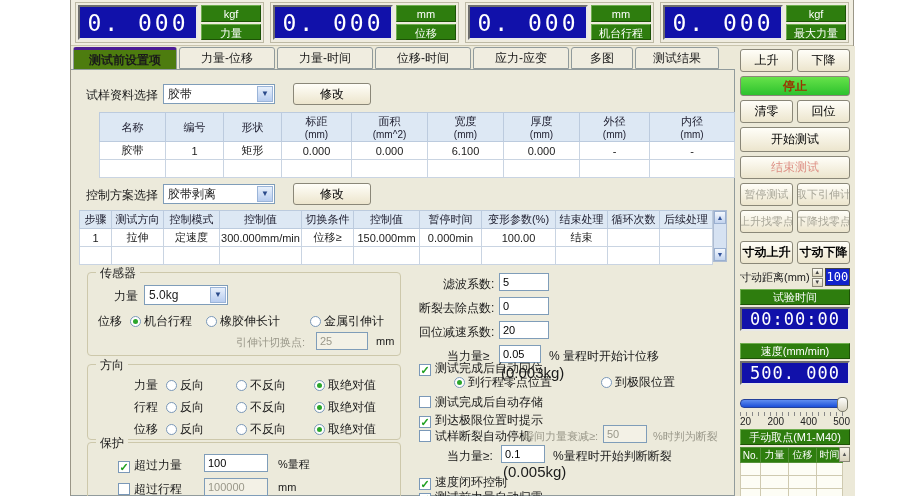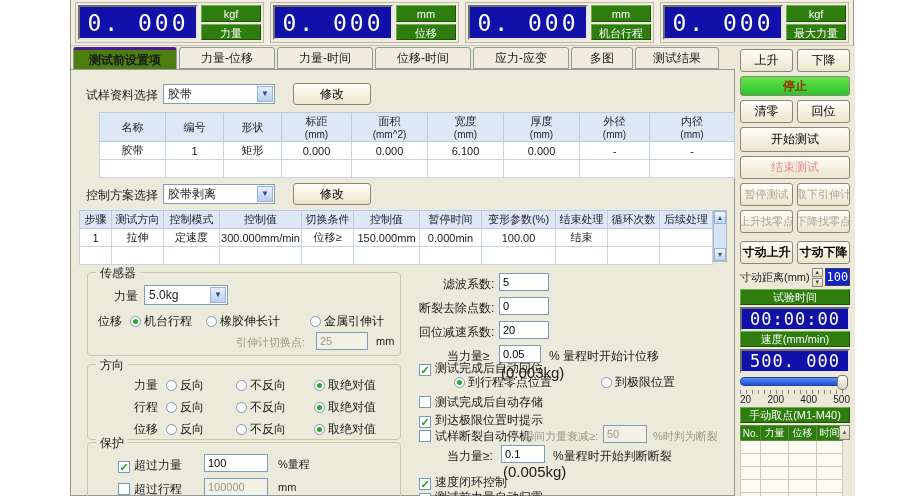--- a/index.html
+++ b/index.html
@@ -90,21 +90,21 @@
   .jog-row { display:flex; align-items:center; gap:2px; height:18px; margin-bottom:3px; }
   .jog-row .lbl { font-size:11px; white-space:nowrap; }
   .spin { width:11px; height:18px; display:flex; flex-direction:column; gap:1px; }
   .spin div { flex:1; background:linear-gradient(#fdfcf7,#dcd5bc); border:1px solid #8a8778;
     font-size:6px; line-height:7px; text-align:center; color:#444; }
   .jog-val { flex:1; height:18px; background:#1122cc; color:#fff; border:1px solid #444;
     font-family:"DejaVu Sans Mono",monospace; font-size:12px; text-align:center; line-height:16px;}
   .greenbar { height:16px; background:#2e7d0e; color:#fff; font-size:11px; text-align:center;
     line-height:15px; border:1px solid; border-color:#6fae4f #1d5206 #1d5206 #6fae4f;
     margin-bottom:2px; white-space:nowrap; overflow:hidden;}
-  .rp-lcd { height:24px; font-size:17px; letter-spacing:1px; margin-bottom:0; }
+  .rp-lcd { height:24px; font-size:17px; letter-spacing:1px; margin-bottom:12px; }
   .slider { position:relative; height:13px; margin:2px 0 1px 0; }
   .slider .track { position:absolute; left:0; right:6px; top:2px; height:9px; border-radius:4px;
     background:linear-gradient(#5f8df0,#1b4fd8); border:1px solid #23409a; }
   .slider .thumb { position:absolute; top:0; left:88%; width:11px; height:15px;
     background:linear-gradient(#fdfdfb,#d8d3c0); border:1px solid #7a7a6a; border-radius:4px 4px 5px 5px; }
   .tickrow { height:5px; background-image:repeating-linear-gradient(to right,#888 0 1px,transparent 1px 6px); background-size:100% 4px; background-repeat:no-repeat; background-position:bottom; margin-right:4px;}
   .ticklabels { display:flex; justify-content:space-between; font-size:10px; color:#222;
     margin:0 0 2px 0; }
   table.mgrid { border-collapse:collapse; width:103px; table-layout:fixed; background:#fdfdf5;}
   table.mgrid th { background:#2e7d0e; color:#fff; font-size:10px; font-weight:normal;

